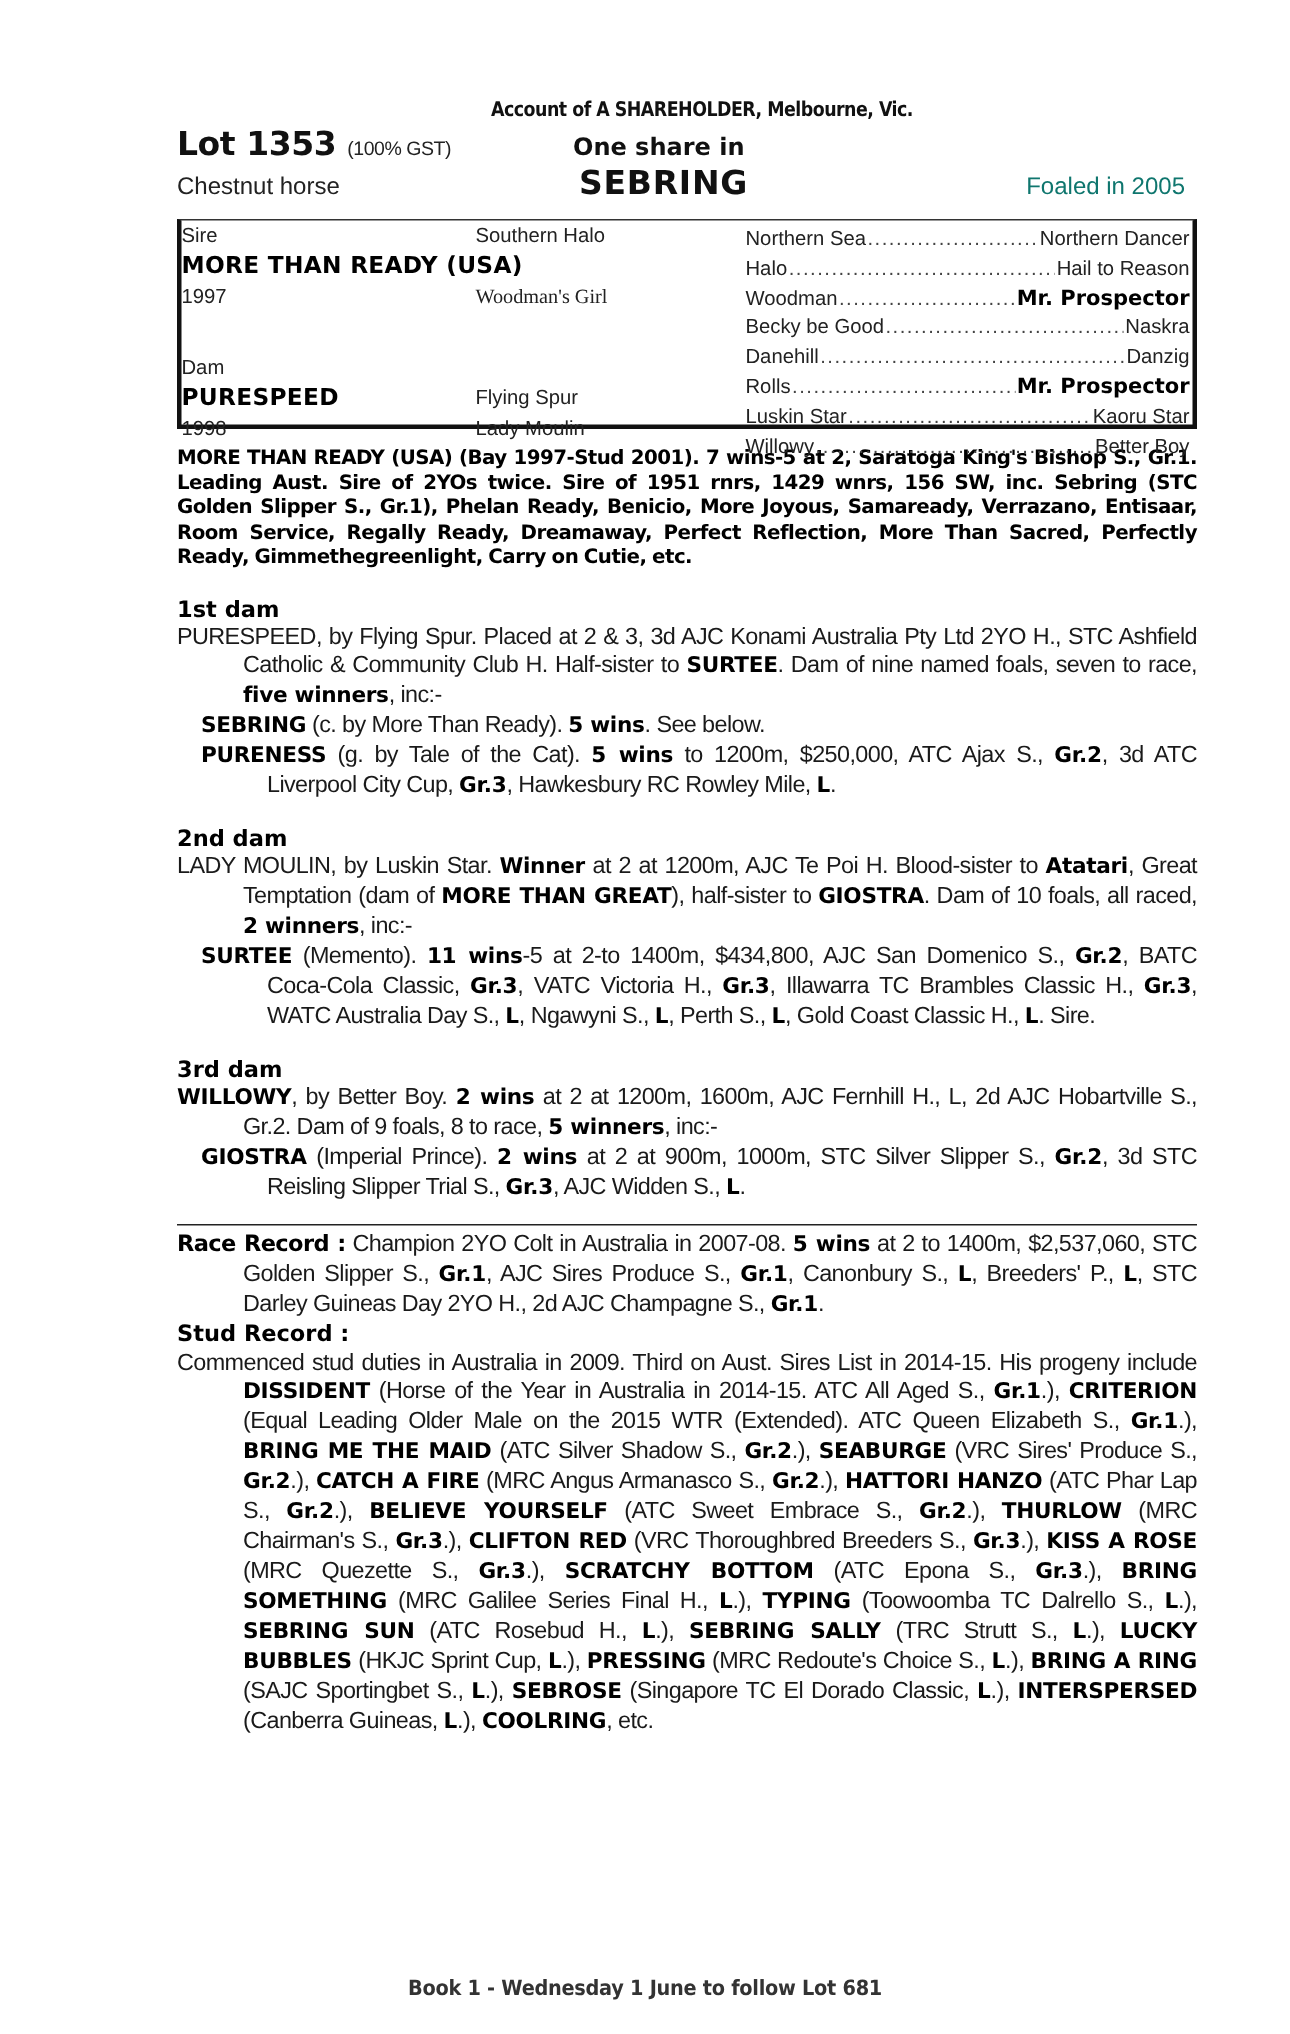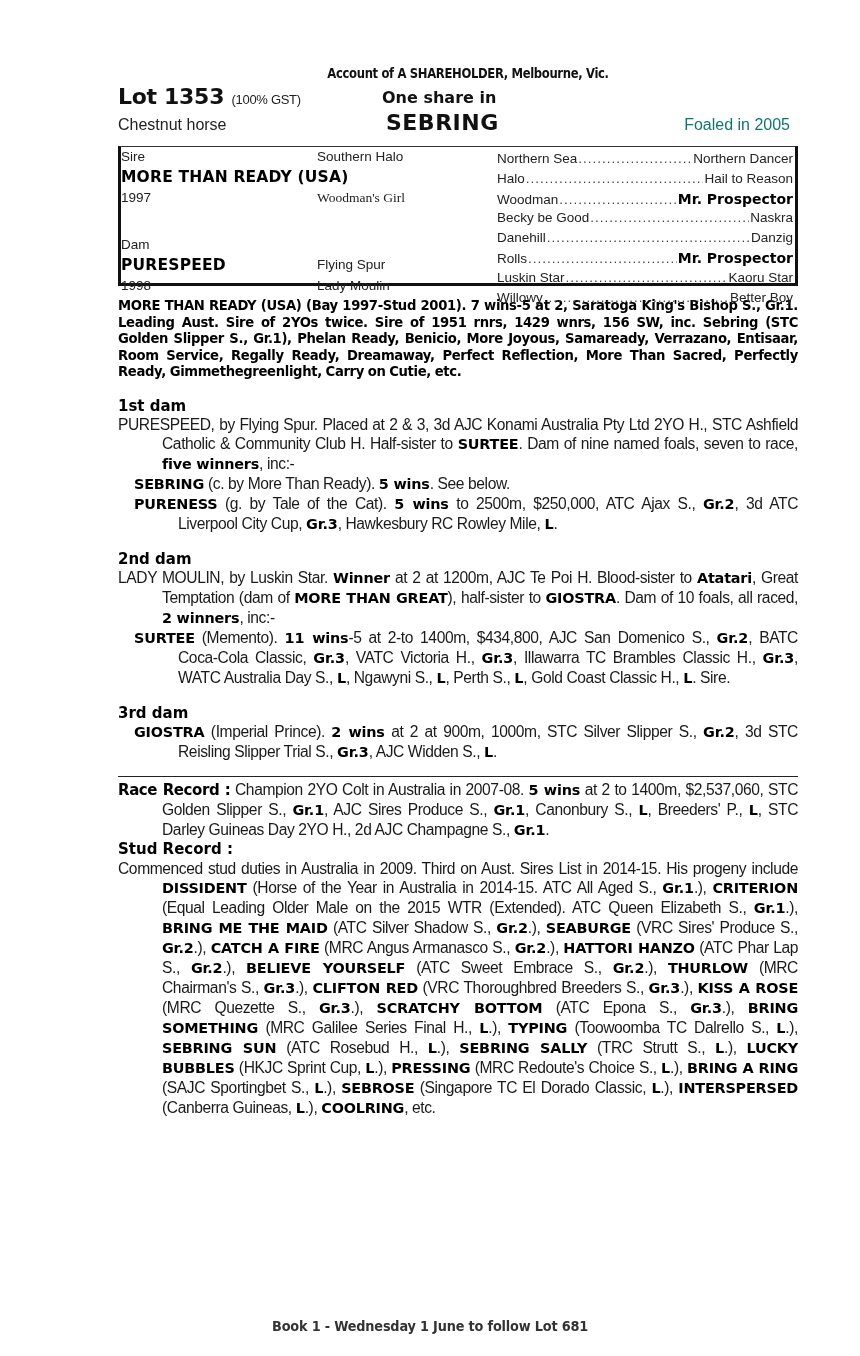--- a/index.html
+++ b/index.html
@@ -211,27 +211,28 @@
           <span class="gs">Better Boy</span>
         </div>
     </div>
   </div>
 
   <div class="sire-para">MORE THAN READY (USA) (Bay 1997-Stud 2001). 7 wins-5 at 2, Saratoga King's Bishop S., Gr.1. Leading Aust. Sire of 2YOs twice. Sire of 1951 rnrs, 1429 wnrs, 156 SW, inc. Sebring (STC Golden Slipper S., Gr.1), Phelan Ready, Benicio, More Joyous, Samaready, Verrazano, Entisaar, Room Service, Regally Ready, Dreamaway, Perfect Reflection, More Than Sacred, Perfectly Ready, Gimmethegreenlight, Carry on Cutie, etc.</div>
 
   <div class="sect-title">1st dam</div>
   <div class="para hang"><span>PURESPEED, by Flying Spur. Placed at 2 &amp; 3, 3d AJC Konami Australia Pty Ltd 2YO H., STC Ashfield Catholic &amp; Community Club H. Half-sister to </span><b>SURTEE</b><span>. Dam of nine named foals, seven to race, </span><b>five winners</b><span>, inc:-</span></div>
   <div class="para sub0"><b>SEBRING</b><span> (c. by More Than Ready). </span><b>5 wins</b><span>. See below.</span></div>
-  <div class="para sub"><b>PURENESS</b><span> (g. by Tale of the Cat). </span><b>5 wins</b><span> to 2500m, $250,000, ATC Ajax S., </span><b>Gr.2</b><span>, 3d ATC Liverpool City Cup, </span><b>Gr.3</b><span>, Hawkesbury RC Rowley Mile, </span><b>L</b><span>.</span></div>
+  <div class="para sub"><b>PURENESS</b><span> (g. by Tale of the Cat). </span><b>5 wins</b><span> to 1200m, $250,000, ATC Ajax S., </span><b>Gr.2</b><span>, 3d ATC Liverpool City Cup, </span><b>Gr.3</b><span>, Hawkesbury RC Rowley Mile, </span><b>L</b><span>.</span></div>
 
   <div class="sect-title">2nd dam</div>
   <div class="para hang"><span>LADY MOULIN, by Luskin Star. </span><b>Winner</b><span> at 2 at 1200m, AJC Te Poi H. Blood-sister to </span><b>Atatari</b><span>, Great Temptation (dam of </span><b>MORE THAN GREAT</b><span>), half-sister to </span><b>GIOSTRA</b><span>. Dam of 10 foals, all raced, </span><b>2 winners</b><span>, inc:-</span></div>
   <div class="para sub"><b>SURTEE</b><span> (Memento). </span><b>11 wins</b><span>-5 at 2-to 1400m, $434,800, AJC San Domenico S., </span><b>Gr.2</b><span>, BATC Coca-Cola Classic, </span><b>Gr.3</b><span>, VATC Victoria H., </span><b>Gr.3</b><span>, Illawarra TC Brambles Classic H., </span><b>Gr.3</b><span>, WATC Australia Day S., </span><b>L</b><span>, Ngawyni S., </span><b>L</b><span>, Perth S., </span><b>L</b><span>, Gold Coast Classic H., </span><b>L</b><span>. Sire.</span></div>
 
   <div class="sect-title">3rd dam</div>
+  <div class="para hang"><b>WILLOWY</b><span>, by Better Boy. </span><b>2 wins</b><span> at 2 at 1200m, 1600m, AJC Fernhill H., L, 2d AJC Hobartville S., Gr.2. Dam of 9 foals, 8 to race, </span><b>5 winners</b><span>, inc:-</span></div>
   <div class="para sub"><b>GIOSTRA</b><span> (Imperial Prince). </span><b>2 wins</b><span> at 2 at 900m, 1000m, STC Silver Slipper S., </span><b>Gr.2</b><span>, 3d STC Reisling Slipper Trial S., </span><b>Gr.3</b><span>, AJC Widden S., </span><b>L</b><span>.</span></div>
 
   <div class="rule"></div>
 
   <div class="para hang"><span class="rr-label">Race Record :</span><span> Champion 2YO Colt in Australia in 2007-08. </span><b>5 wins</b><span> at 2 to 1400m, $2,537,060, STC Golden Slipper S., </span><b>Gr.1</b><span>, AJC Sires Produce S., </span><b>Gr.1</b><span>, Canonbury S., </span><b>L</b><span>, Breeders' P., </span><b>L</b><span>, STC Darley Guineas Day 2YO H., 2d AJC Champagne S., </span><b>Gr.1</b><span>.</span></div>
 
   <div class="rr-label" style="line-height:19px;">Stud Record :</div>
   <div class="para hang" id="stud-para"><span>Commenced stud duties in Australia in 2009. Third on Aust. Sires List in 2014-15. His progeny include </span><b>DISSIDENT</b><span> (Horse of the Year in Australia in 2014-15. ATC All Aged S., </span><b>Gr.1</b><span>.), </span><b>CRITERION</b><span> (Equal Leading Older Male on the 2015 WTR (Extended). ATC Queen Elizabeth S., </span><b>Gr.1</b><span>.), </span><b>BRING ME THE MAID</b><span> (ATC Silver Shadow S., </span><b>Gr.2</b><span>.), </span><b>SEABURGE</b><span> (VRC Sires' Produce S., </span><b>Gr.2</b><span>.), </span><b>CATCH A FIRE</b><span> (MRC Angus Armanasco S., </span><b>Gr.2</b><span>.), </span><b>HATTORI HANZO</b><span> (ATC Phar Lap S., </span><b>Gr.2</b><span>.), </span><b>BELIEVE YOURSELF</b><span> (ATC Sweet Embrace S., </span><b>Gr.2</b><span>.), </span><b>THURLOW</b><span> (MRC Chairman's S., </span><b>Gr.3</b><span>.), </span><b>CLIFTON RED</b><span> (VRC Thoroughbred Breeders S., </span><b>Gr.3</b><span>.), </span><b>KISS A ROSE</b><span> (MRC Quezette S., </span><b>Gr.3</b><span>.), </span><b>SCRATCHY BOTTOM</b><span> (ATC Epona S., </span><b>Gr.3</b><span>.), </span><b>BRING SOMETHING</b><span> (MRC Galilee Series Final H., </span><b>L</b><span>.), </span><b>TYPING</b><span> (Toowoomba TC Dalrello S., </span><b>L</b><span>.), </span><b>SEBRING SUN</b><span> (ATC Rosebud H., </span><b>L</b><span>.), </span><b>SEBRING SALLY</b><span> (TRC Strutt S., </span><b>L</b><span>.), </span><b>LUCKY BUBBLES</b><span> (HKJC Sprint Cup, </span><b>L</b><span>.), </span><b>PRESSING</b><span> (MRC Redoute's Choice S., </span><b>L</b><span>.), </span><b>BRING A RING</b><span> (SAJC Sportingbet S., </span><b>L</b><span>.), </span><b>SEBROSE</b><span> (Singapore TC El Dorado Classic, </span><b>L</b><span>.), </span><b>INTERSPERSED</b><span> (Canberra Guineas, </span><b>L</b><span>.), </span><b>COOLRING</b><span>, etc.</span></div>
 
 </div>

